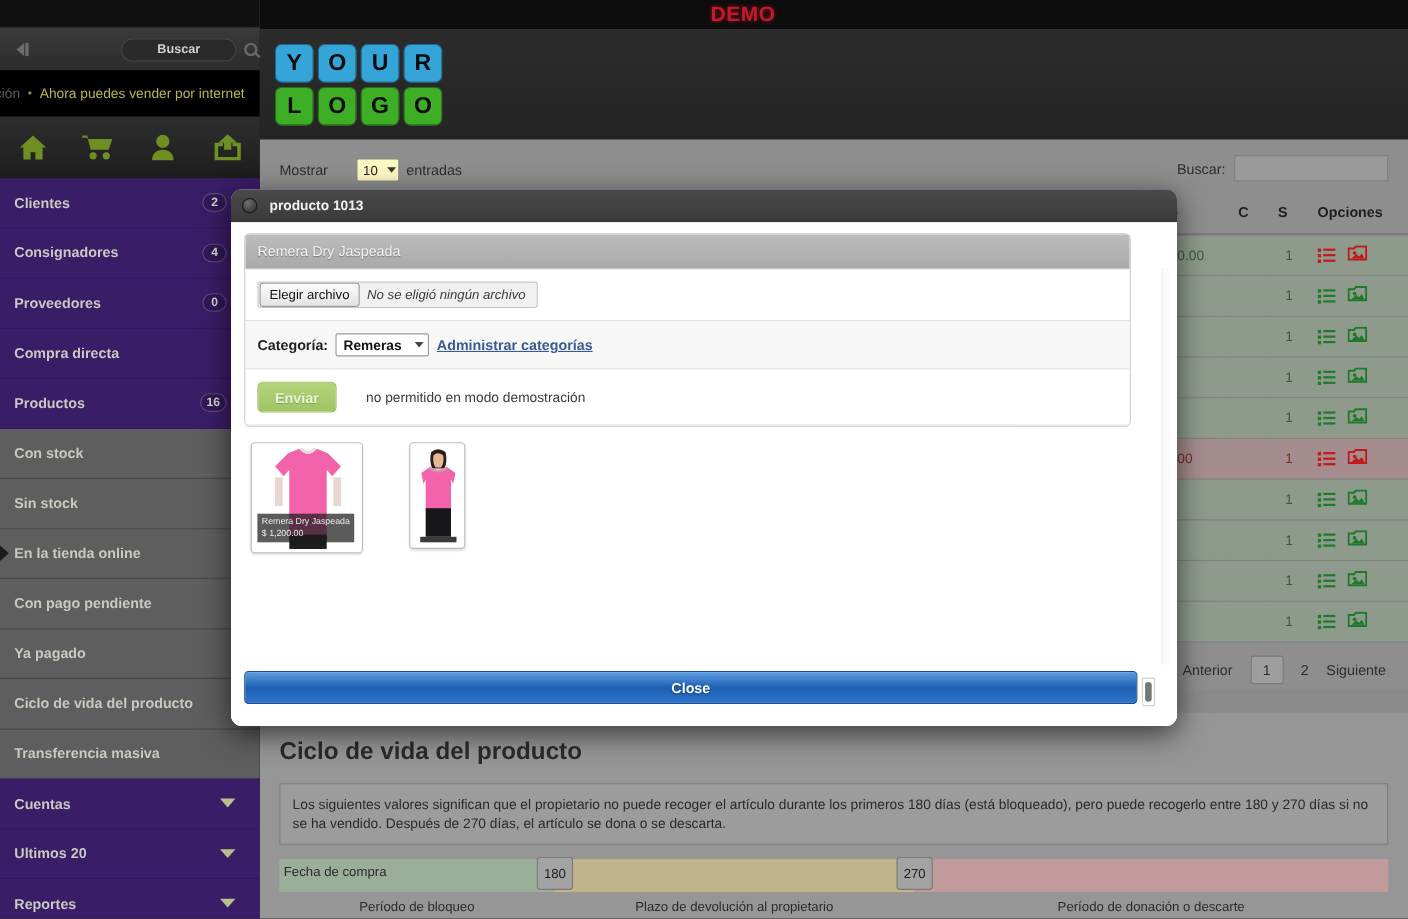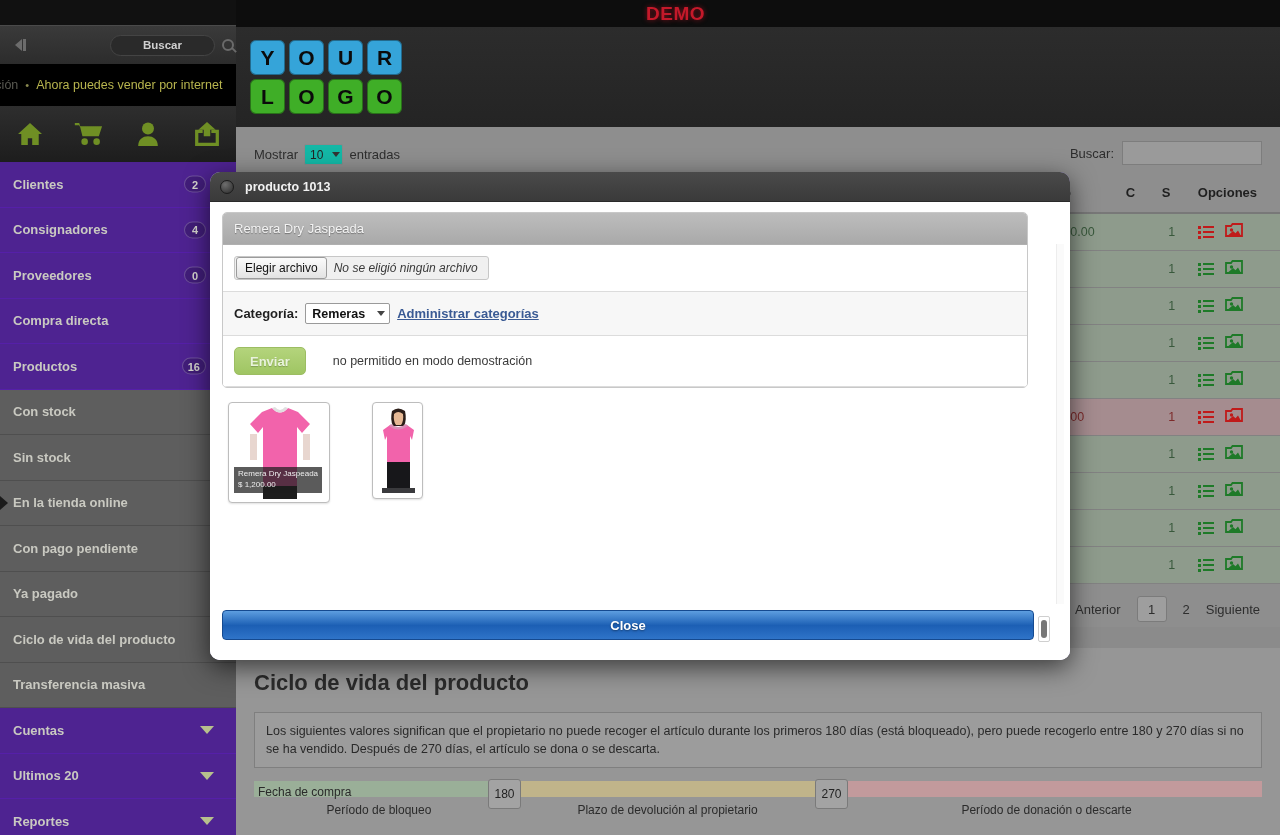--- a/index.html
+++ b/index.html
@@ -63,21 +63,21 @@
   }
   .sb-icons svg { fill: #6f8f24; }
   .ic-slot { width:59px; display:flex; align-items:center; justify-content:center; }
 
   .sb-list { position: absolute; top: 162px; left: 0; width: 236px; }
   .sb-item {
     position: relative; height: 45.5px; display:flex; align-items:center;
     padding-left: 13px; font-size: 13px; font-weight: bold;
     color: #c9c9c1; border-bottom: 1px solid rgba(0,0,0,0.22);
   }
-  .sb-item.green { background: #6d28d9; }
+  .sb-item.green { background: #4c1d95; }
   .sb-item.green:after {
     content:""; position:absolute; inset:0; background: rgba(30,30,30,0.38); pointer-events:none;
   }
   .sb-item.gray { background: #666; }
   .sb-item.gray:after {
     content:""; position:absolute; inset:0; background: rgba(30,30,30,0.10); pointer-events:none;
   }
   .sb-item > * { position: relative; z-index: 2; }
   .sb-badge {
     position:absolute; right: 30px; top: 50%; transform: translateY(-50%);
@@ -125,23 +125,23 @@
   .logo-tile.blue { background:#35a4d9; }
   .logo-tile.green { background:#3fae27; }
 
   .table-area { position:absolute; top:127px; left:0; width:1044px; height:500px; background:#8e8e8e; }
   .tbl-top { position:relative; height:52px; }
   .mostrar {
     position:absolute; left:18px; top:17px; font-size:13px; color:#2e2e2e;
     display:flex; align-items:center; gap:6px;
   }
   .mini-select {
-    height:21px; border:1px solid #8a8a8a; background:#14b8a6;
+    height:21px; border:1px solid #8a8a8a; background:#fef9c3;
     font-size:12px; padding:0 2px 0 5px; color:#242424; border-radius:2px;
-    display:flex; align-items:center; gap:9px;
+    display:flex; align-items:center; gap:9px;margin-left:20px;
   }
   .mini-select i {
     width:0;height:0;border-left:4px solid transparent;border-right:4px solid transparent;
     border-top:5px solid #333;
   }
   .buscar-wrap {
     position:absolute; right:18px; top:14px; display:flex; align-items:center; gap:8px;
     font-size:13px; color:#2d2d2d;
   }
   .buscar-input { width:140px; height:24px; background:#9a9a9a; border:1px solid #7d7d7d; }
@@ -177,21 +177,21 @@
     display:flex;align-items:center;justify-content:center; border-radius:3px;
   }
 
   
   .lifecycle { position:absolute; top:648px; left:0; width:1044px; height:187px; background:#969696; }
   .lc-title { padding: 22px 0 0 18px; font-size:22px; font-weight:bold; color:#2b2b2b; }
   .lc-note {
     margin: 16px 18px 0 18px; border:1px solid #7f7f7f; background:#9c9c9c;
     padding: 9px 11px; font-size:12.5px; color:#2a2a2a; line-height:1.45;
   }
-  .lc-bar { position:relative; margin: 13px 18px 0 18px; height:16px; display:flex; }
+  .lc-bar { position:relative; margin: 13px 18px 0 18px; height:30px; display:flex; }
   .seg1 { flex: 0 0 250px; background:#9aaf98; }
   .seg2 { flex: 0 0 327px; background:#c0b48a; }
   .seg3 { flex: 1; background:#c29a9c; }
   .lc-bar .lbl-left {
     position:absolute; left:4px; top:4px; font-size:12px; color:#2a2a2a;
   }
   .marker {
     position:absolute; top:-2px; width:33px; height:30px; background:#a3a3a3;
     border:1px solid #7a7a7a; border-radius:3px;
     display:flex; align-items:center; justify-content:center;

